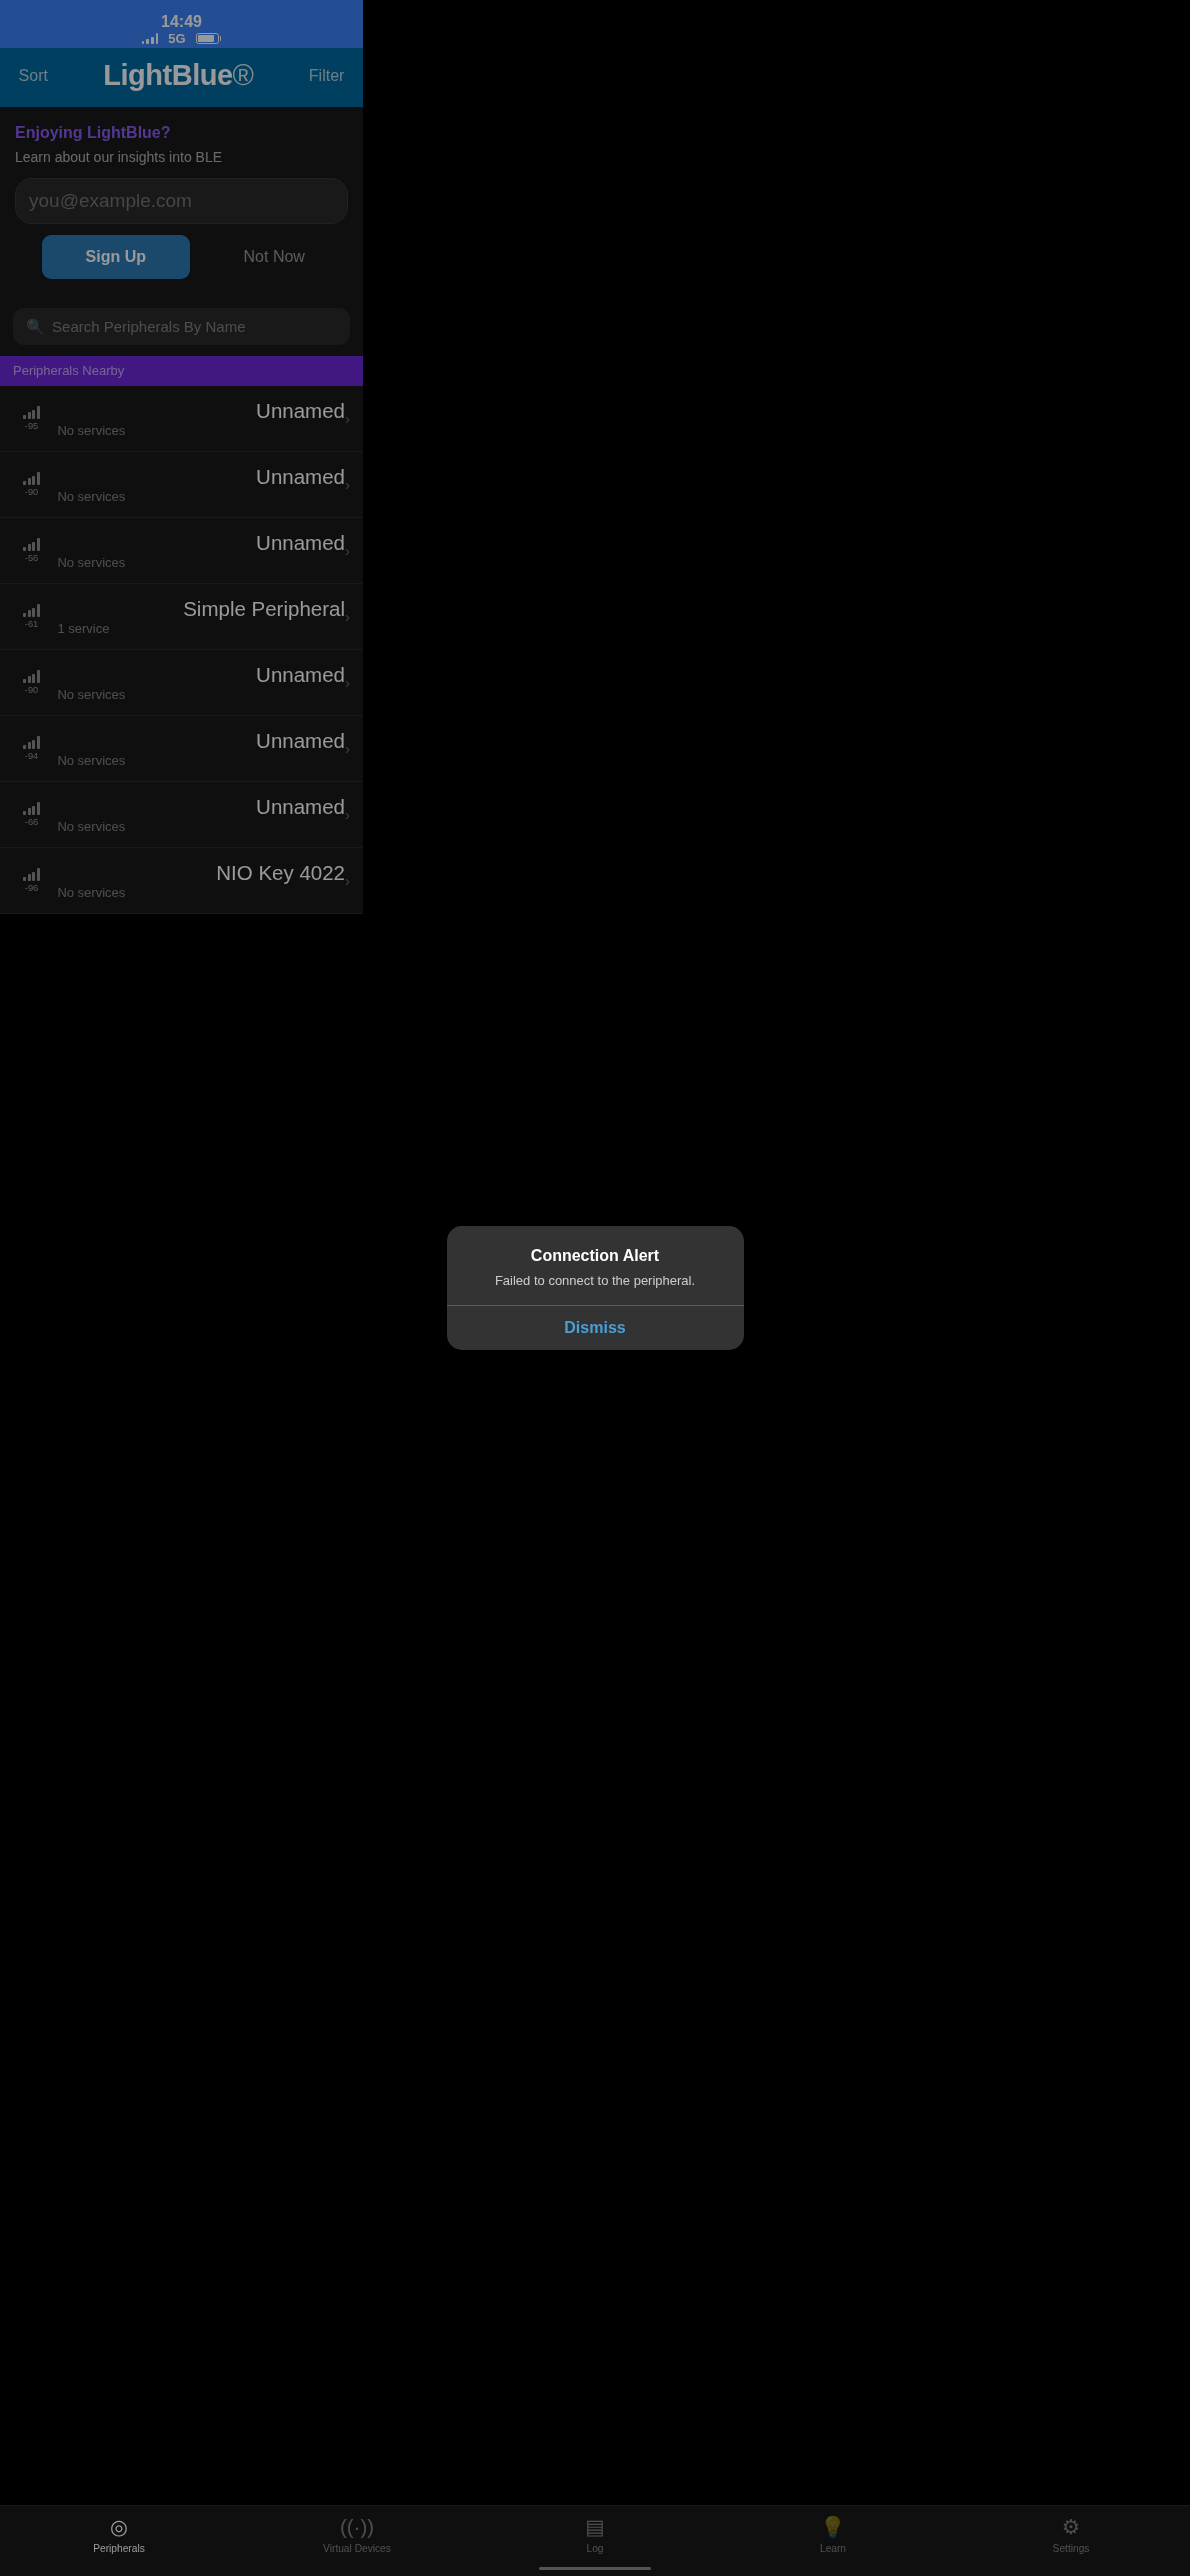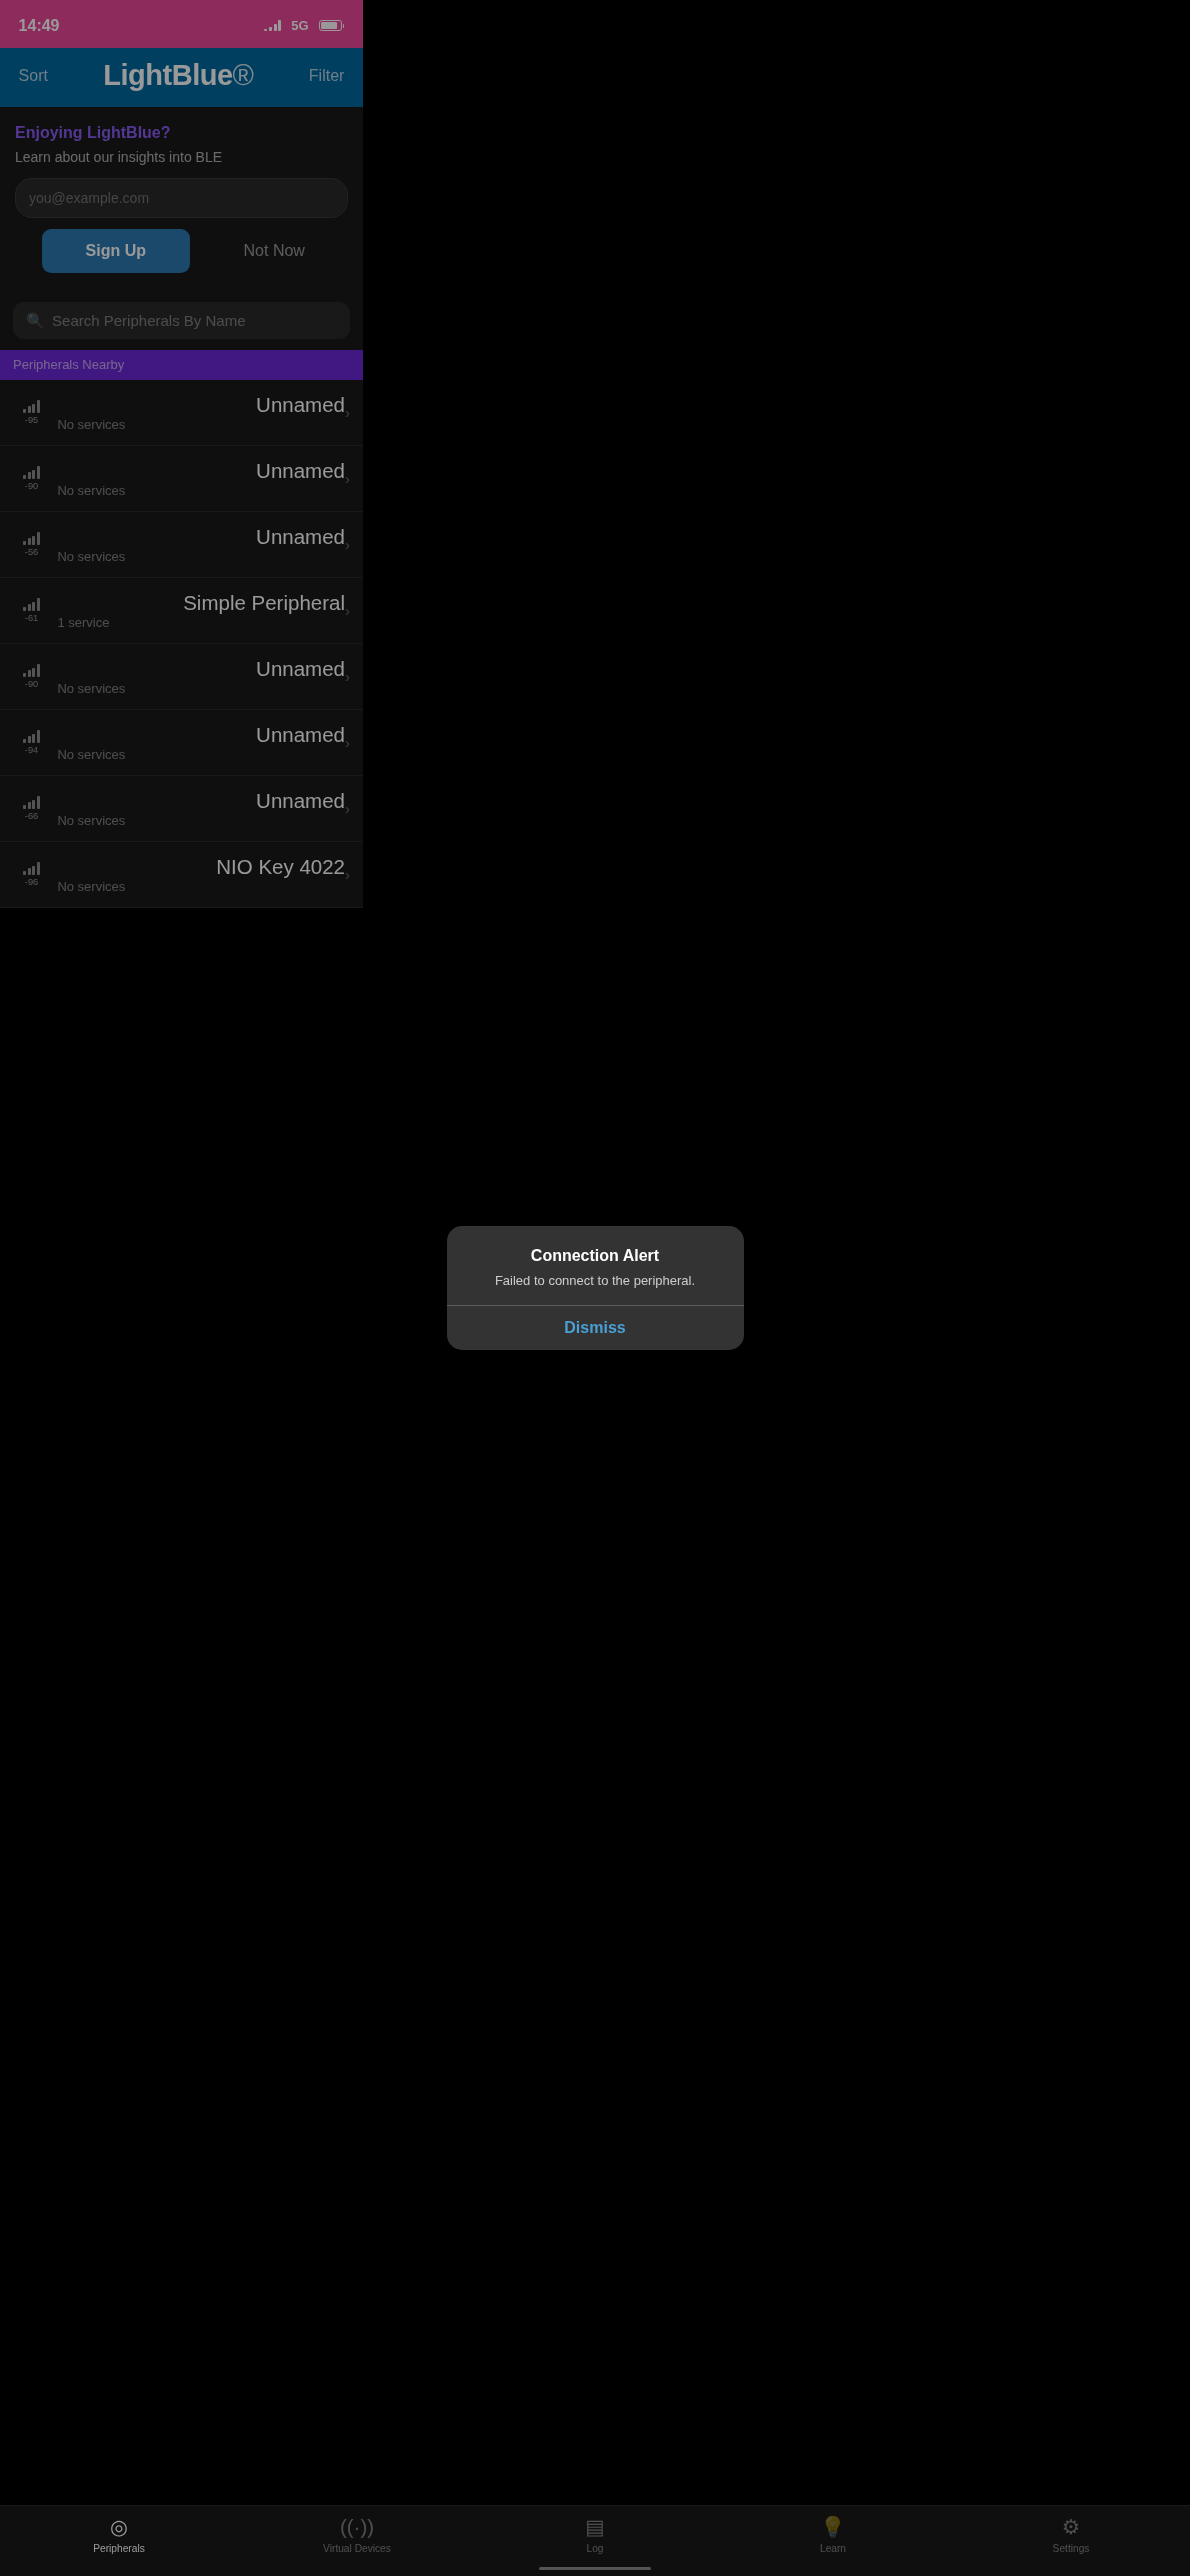--- a/index.html
+++ b/index.html
@@ -10,26 +10,27 @@
       min-height: 785px;
       background: #000;
       font-family: -apple-system, BlinkMacSystemFont, 'Helvetica Neue', sans-serif;
       color: #fff;
       position: relative;
       overflow-x: hidden;
     }
 
     
     .status-bar {
-      background: #ec4899;
+      background: #3b82f6;
       display: flex;
       align-items: center;
       justify-content: space-between;
       padding: 13px 18.6px 9.3px;
       height: 48px;
+      flex-direction: column;
     }
 
     .status-time {
       font-size: 16px;
       font-weight: 600;
       color: #fff;
     }
 
     .status-icons {
       display: flex;
@@ -140,21 +141,21 @@
       margin-bottom: 13px;
     }
 
     .promo-input {
       width: 100%;
       background: #2a2a2a;
       border: 0.9px solid #3a3a3a;
       border-radius: 17px;
       padding: 11px 13px;
       color: rgba(255,255,255,0.4);
-      font-size: 14px;
+      font-size: 19px;
       margin-bottom: 11px;
       outline: none;
     }
 
     .promo-actions {
       display: flex;
       align-items: center;
       gap: 11px;
       padding-left: 27px;
     }

